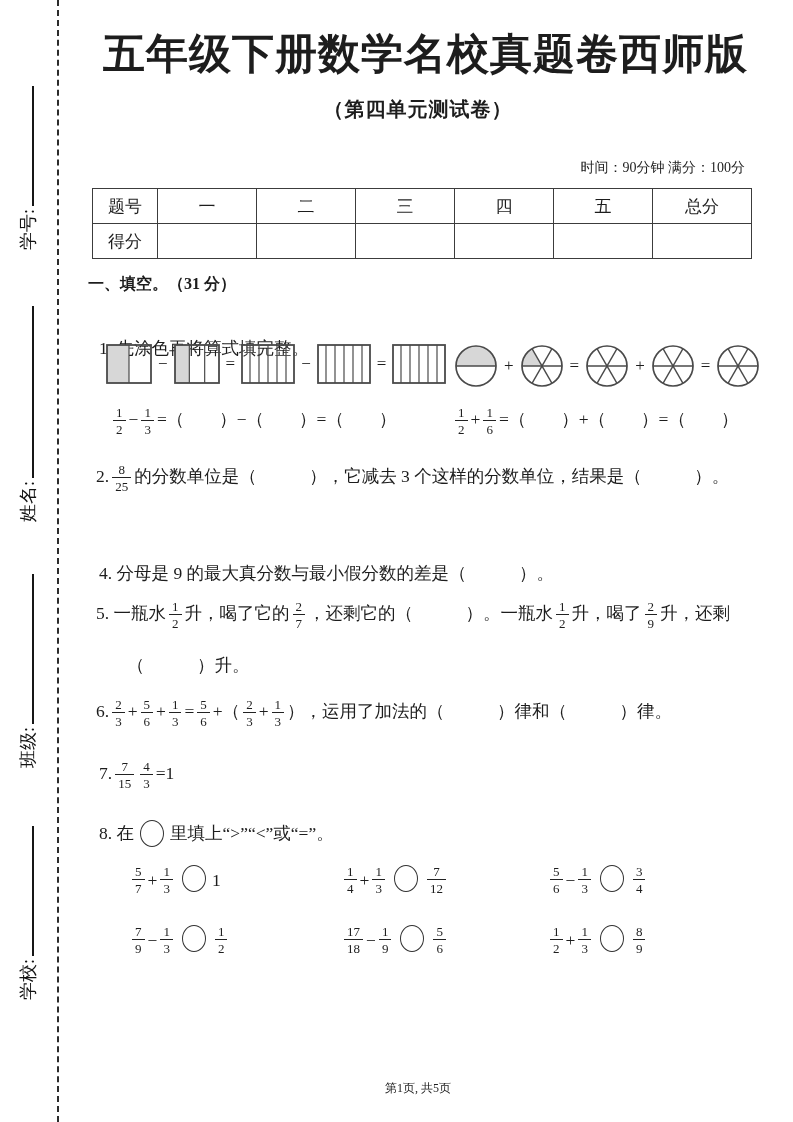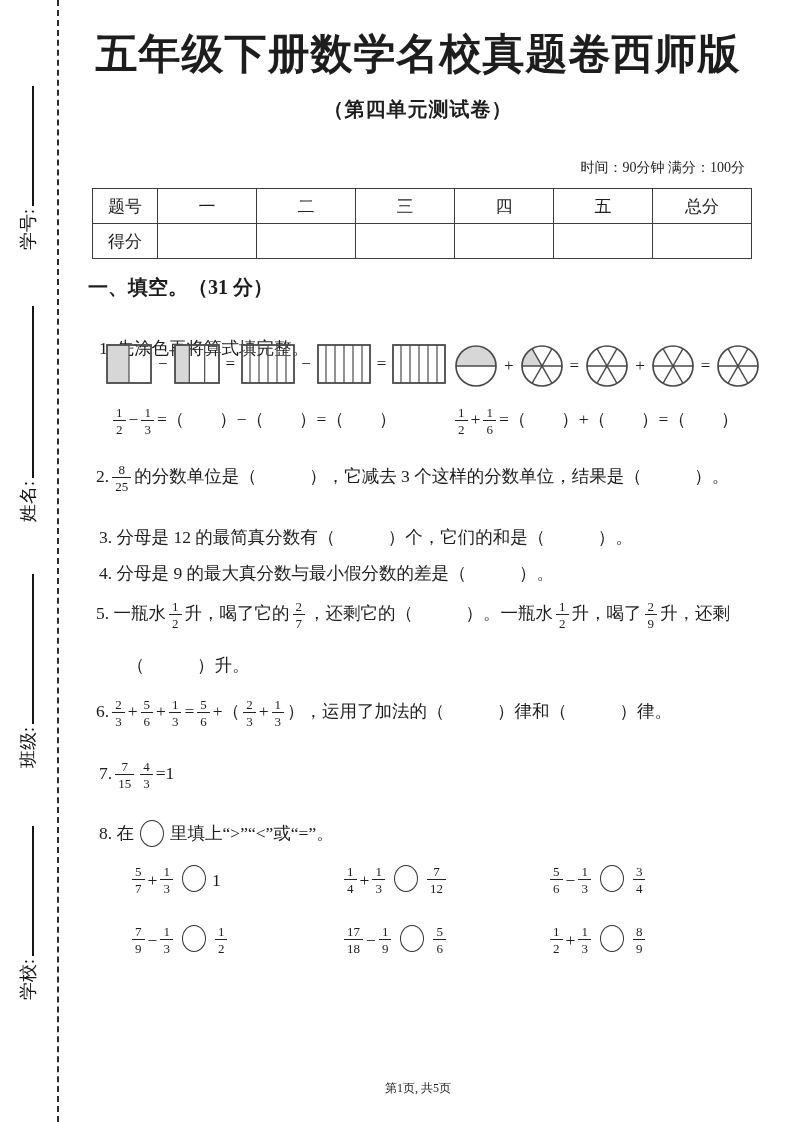--- a/index.html
+++ b/index.html
@@ -7,32 +7,32 @@
     position:relative;width:793px;height:1122px;background:#ffffff;
     overflow:hidden;color:#1d1d1d;
     font-family:"Liberation Serif","DejaVu Serif",serif;
   }
   .dashed-divider{position:absolute;left:57px;top:0;height:1122px;width:0;
     border-left:2px dashed #2b2b2b;}
   .side-label{position:absolute;left:16px;transform-origin:0 0;
     transform:rotate(-90deg);white-space:nowrap;font-size:18px;color:#111;}
   .side-label .fill-line{display:inline-block;border-bottom:2px solid #161616;
     height:2px;margin-left:3px;}
-  .page-title{position:absolute;left:88px;top:26px;width:660px;text-align:center;
+  .page-title{position:absolute;left:103px;top:26px;width:660px;
     font-size:42px;font-weight:700;letter-spacing:1px;}
   .page-subtitle{position:absolute;left:88px;top:96px;width:660px;text-align:center;
     font-size:20px;font-weight:600;letter-spacing:1px;}
   .meta-line{position:absolute;left:88px;top:159px;width:657px;text-align:right;
     font-size:14px;}
   .score-table{position:absolute;left:92px;top:188px;border-collapse:collapse;}
   .score-table td{border:1.6px solid #3c3c3c;height:34px;text-align:center;
     font-size:17px;padding:0;}
   .score-table td{width:98px;margin-left:40px;}
   .score-table td:first-child{width:64px;}
-  .section-heading{position:absolute;font-size:20px;font-weight:700;}
+  .section-heading{position:absolute;font-size:16px;font-weight:700;}
   .q{position:absolute;font-size:17.5px;white-space:nowrap;line-height:1.25;}
   .q .frac, .eq .frac{vertical-align:middle;}
   .frac{display:inline-block;text-align:center;line-height:1;margin:0 3px;
     vertical-align:middle;}
   .frac .num{display:block;font-size:13px;padding:0 3px 1px;}
   .frac .den{display:block;font-size:13px;border-top:1.3px solid #222;
     padding:2px 3px 0;}
   .cmp{display:inline-block;width:22px;height:25px;border:1.6px solid #333;
     border-radius:50%;vertical-align:middle;margin:0 6px 3px;background:#fff;}
   .diagram-row{position:absolute;display:flex;align-items:center;}
@@ -170,21 +170,20 @@
         <line x1="42" y1="22" x2="2" y2="21.999999999999996" stroke="#4a4a4a" stroke-width="1.4"></line>
         <line x1="32" y1="4.679491924311229" x2="11.999999999999991" y2="39.320508075688764" stroke="#4a4a4a" stroke-width="1.4"></line>
         <line x1="12.000000000000004" y1="4.679491924311225" x2="32" y2="39.32050807568877" stroke="#4a4a4a" stroke-width="1.4"></line>
       </svg>
     </div>
 
   <div class="q eq" style="left:110px;top:406px;"><span class="frac"><span class="num">1</span><span class="den">2</span></span><span>−</span><span class="frac"><span class="num">1</span><span class="den">3</span></span><span>=（　　）−（　　）=（　　）</span></div>
   <div class="q eq" style="left:452px;top:406px;"><span class="frac"><span class="num">1</span><span class="den">2</span></span><span>+</span><span class="frac"><span class="num">1</span><span class="den">6</span></span><span>=（　　）+（　　）=（　　）</span></div>
 
   <div class="q" style="left:96px;top:463px;"><span>2.</span><span class="frac"><span class="num">8</span><span class="den">25</span></span><span>的分数单位是（　　　），它减去 3 个这样的分数单位，结果是（　　　）。</span></div>
-  <div class="q" style="left:99px;top:527px;"><span>3. 分母是 12 的最简真分数有（　　　）个，它们的和是（　　　）。</span></div>
   <div class="q" style="left:99px;top:563px;"><span>4. 分母是 9 的最大真分数与最小假分数的差是（　　　）。</span></div>
   <div class="q" style="left:96px;top:600px;"><span>5. 一瓶水</span><span class="frac"><span class="num">1</span><span class="den">2</span></span><span>升，喝了它的</span><span class="frac"><span class="num">2</span><span class="den">7</span></span><span>，还剩它的（　　　）。一瓶水</span><span class="frac"><span class="num">1</span><span class="den">2</span></span><span>升，喝了</span><span class="frac"><span class="num">2</span><span class="den">9</span></span><span>升，还剩</span></div>
   <div class="q" style="left:127px;top:655px;"><span>（　　　）升。</span></div>
   <div class="q" style="left:96px;top:698px;"><span>6.</span><span class="frac"><span class="num">2</span><span class="den">3</span></span><span>+</span><span class="frac"><span class="num">5</span><span class="den">6</span></span><span>+</span><span class="frac"><span class="num">1</span><span class="den">3</span></span><span>=</span><span class="frac"><span class="num">5</span><span class="den">6</span></span><span>+（</span><span class="frac"><span class="num">2</span><span class="den">3</span></span><span>+</span><span class="frac"><span class="num">1</span><span class="den">3</span></span><span>），运用了加法的（　　　）律和（　　　）律。</span></div>
   <div class="q" style="left:99px;top:760px;"><span>7.</span><span class="frac"><span class="num">7</span><span class="den">15</span></span><span class="frac"><span class="num">4</span><span class="den">3</span></span><span>=1</span></div>
   <div class="q" style="left:99px;top:820px;"><span>8. 在</span><span class="cmp"></span><span>里填上“&gt;”“&lt;”或“=”。</span></div>
 
   <div class="q8-grid">
     <div class="q8-item">
         <span class="frac">

